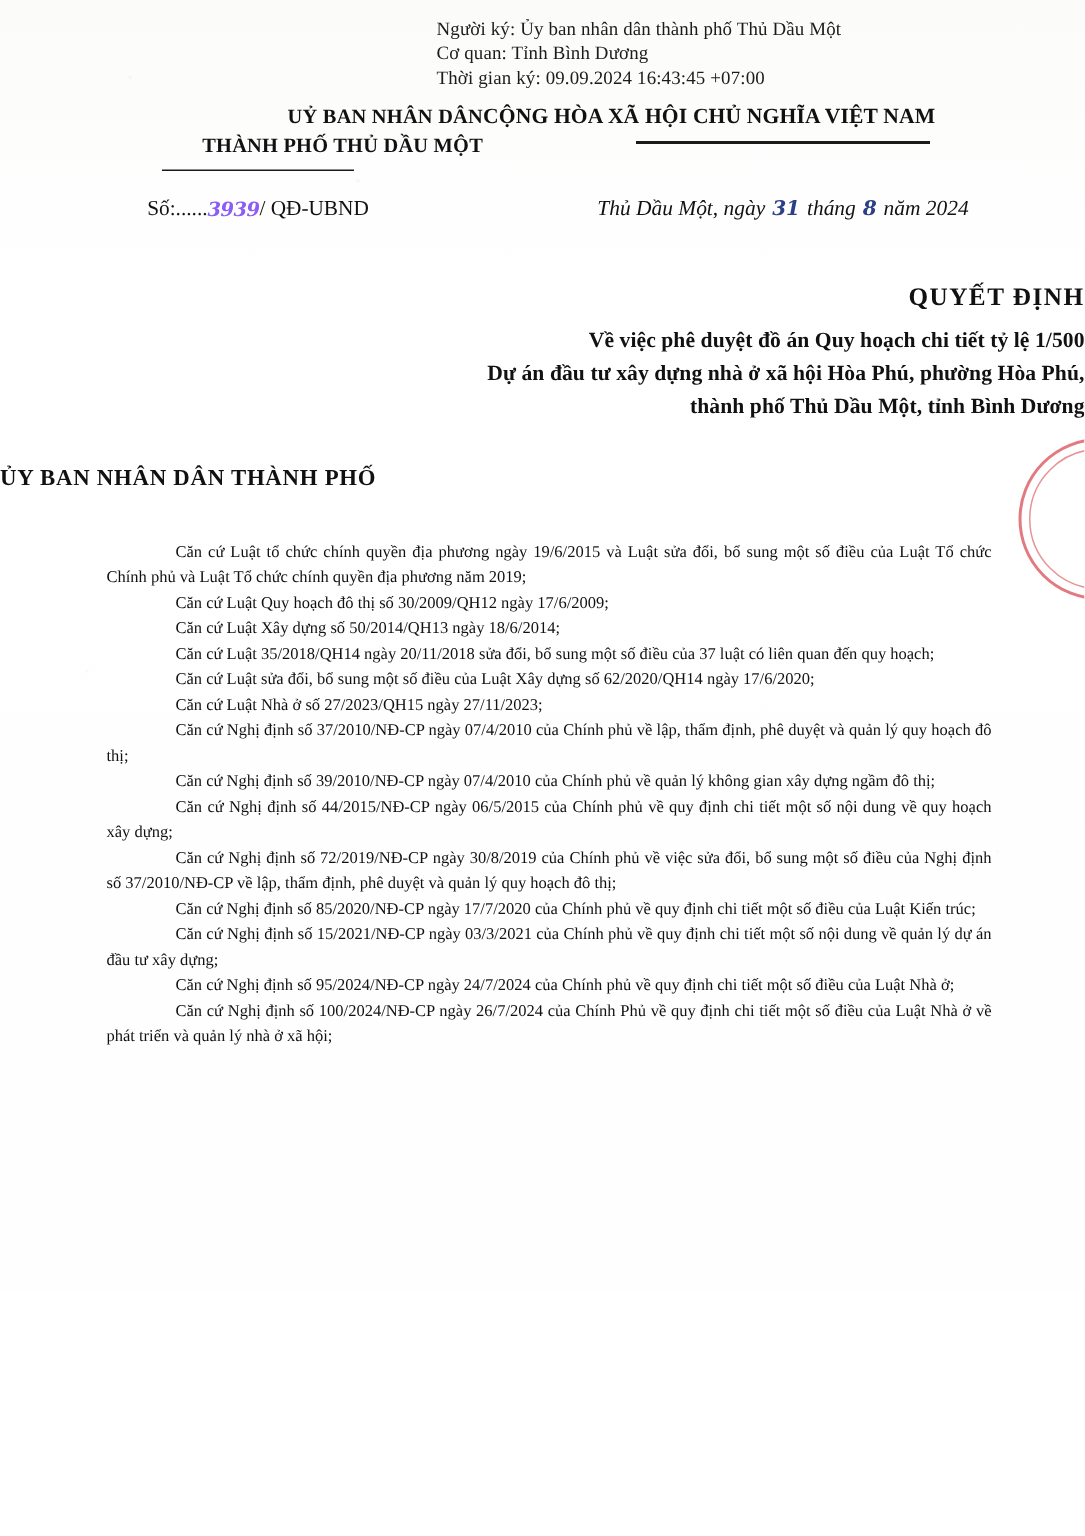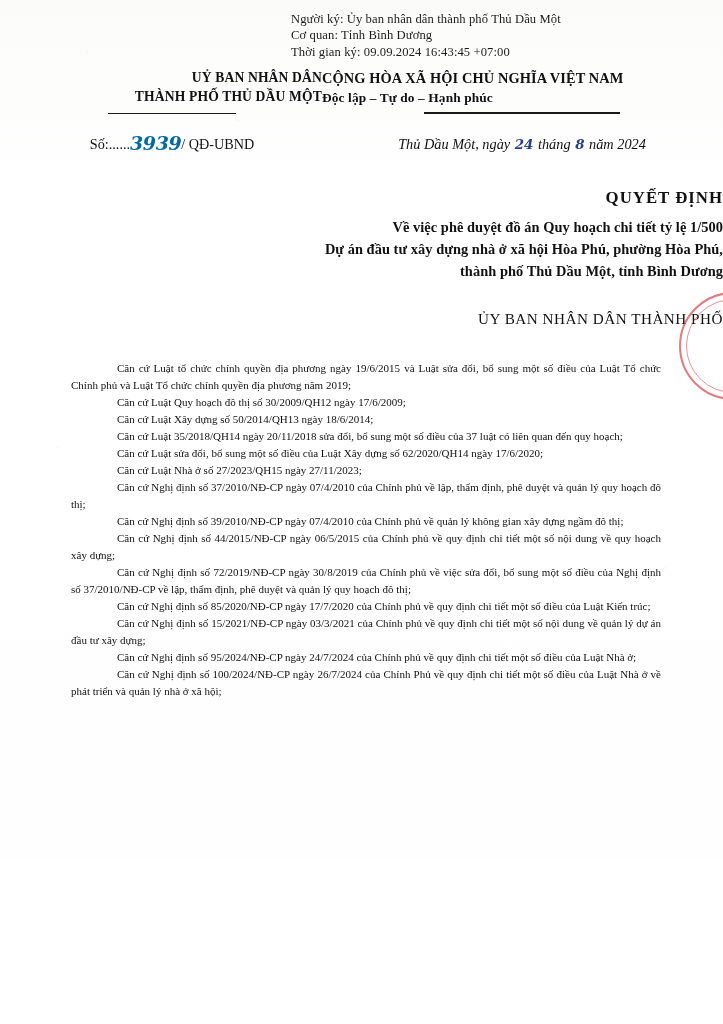--- a/index.html
+++ b/index.html
@@ -103,22 +103,22 @@
   .num-wrap {
     width: 300px;
     text-align: center;
     padding-left: 22px;
     white-space: nowrap;
   }
   .num-hand {
     font-family: "DejaVu Serif", serif;
     font-style: italic;
     font-weight: bold;
-    color: #0369a1;
-    font-size: 19px;
+    color: #8b5cf6;
+    font-size: 13px;
     letter-spacing: -0.4px;
     position: relative;
     top: 0.5px;
   }
   .num-dots { letter-spacing: 0px; }
   .date-wrap {
     width: 400px;
     text-align: center;
     font-style: italic;
     font-size: 14.3px;
@@ -153,22 +153,22 @@
     margin-top: 9px;
   }
   .doc-subject div { letter-spacing: 0.05px; padding-left: 48px; }
 
   
   .issuer {
     position: absolute;
     left: 0;
     top: 310px;
     width: 723px;
-    text-align: right;
-    font-weight: normal;
+    text-align: left;
+    font-weight: bold;
     font-size: 15.2px;
     letter-spacing: 0.5px;
   }
 
   
   .body {
     position: absolute;
     left: 71px;
     top: 360px;
     width: 590px;
@@ -229,32 +229,31 @@
   </div>
 
   <div class="header">
     <div class="hdr-left">
       <div class="org-name">UỶ BAN NHÂN DÂN</div>
       <div class="org-name">THÀNH PHỐ THỦ DẦU MỘT</div>
       <div class="rule rule-left"></div>
     </div>
     <div class="hdr-right">
       <div class="nation-name">CỘNG HÒA XÃ HỘI CHỦ NGHĨA VIỆT NAM</div>
-      <div class="motto">Độc lập – Tự do – Hạnh phúc</div>
       <div class="rule rule-right"></div>
     </div>
   </div>
 
   <div class="numline">
     <div class="num-wrap">
       <span>Số:</span><span class="num-dots">......</span><span class="num-hand">3939</span><span>/ QĐ-UBND</span>
     </div>
     <div class="date-wrap">
       <span>Thủ Dầu Một, ngày</span>
-      <span class="hand-ink">24</span>
+      <span class="hand-ink">31</span>
       <span>tháng</span>
       <span class="hand-ink">8</span>
       <span>năm 2024</span>
     </div>
   </div>
 
   <div class="title-block">
     <div class="doc-type">QUYẾT ĐỊNH</div>
     <div class="doc-subject">
       <div>Về việc phê duyệt đồ án Quy hoạch chi tiết tỷ lệ 1/500</div>

